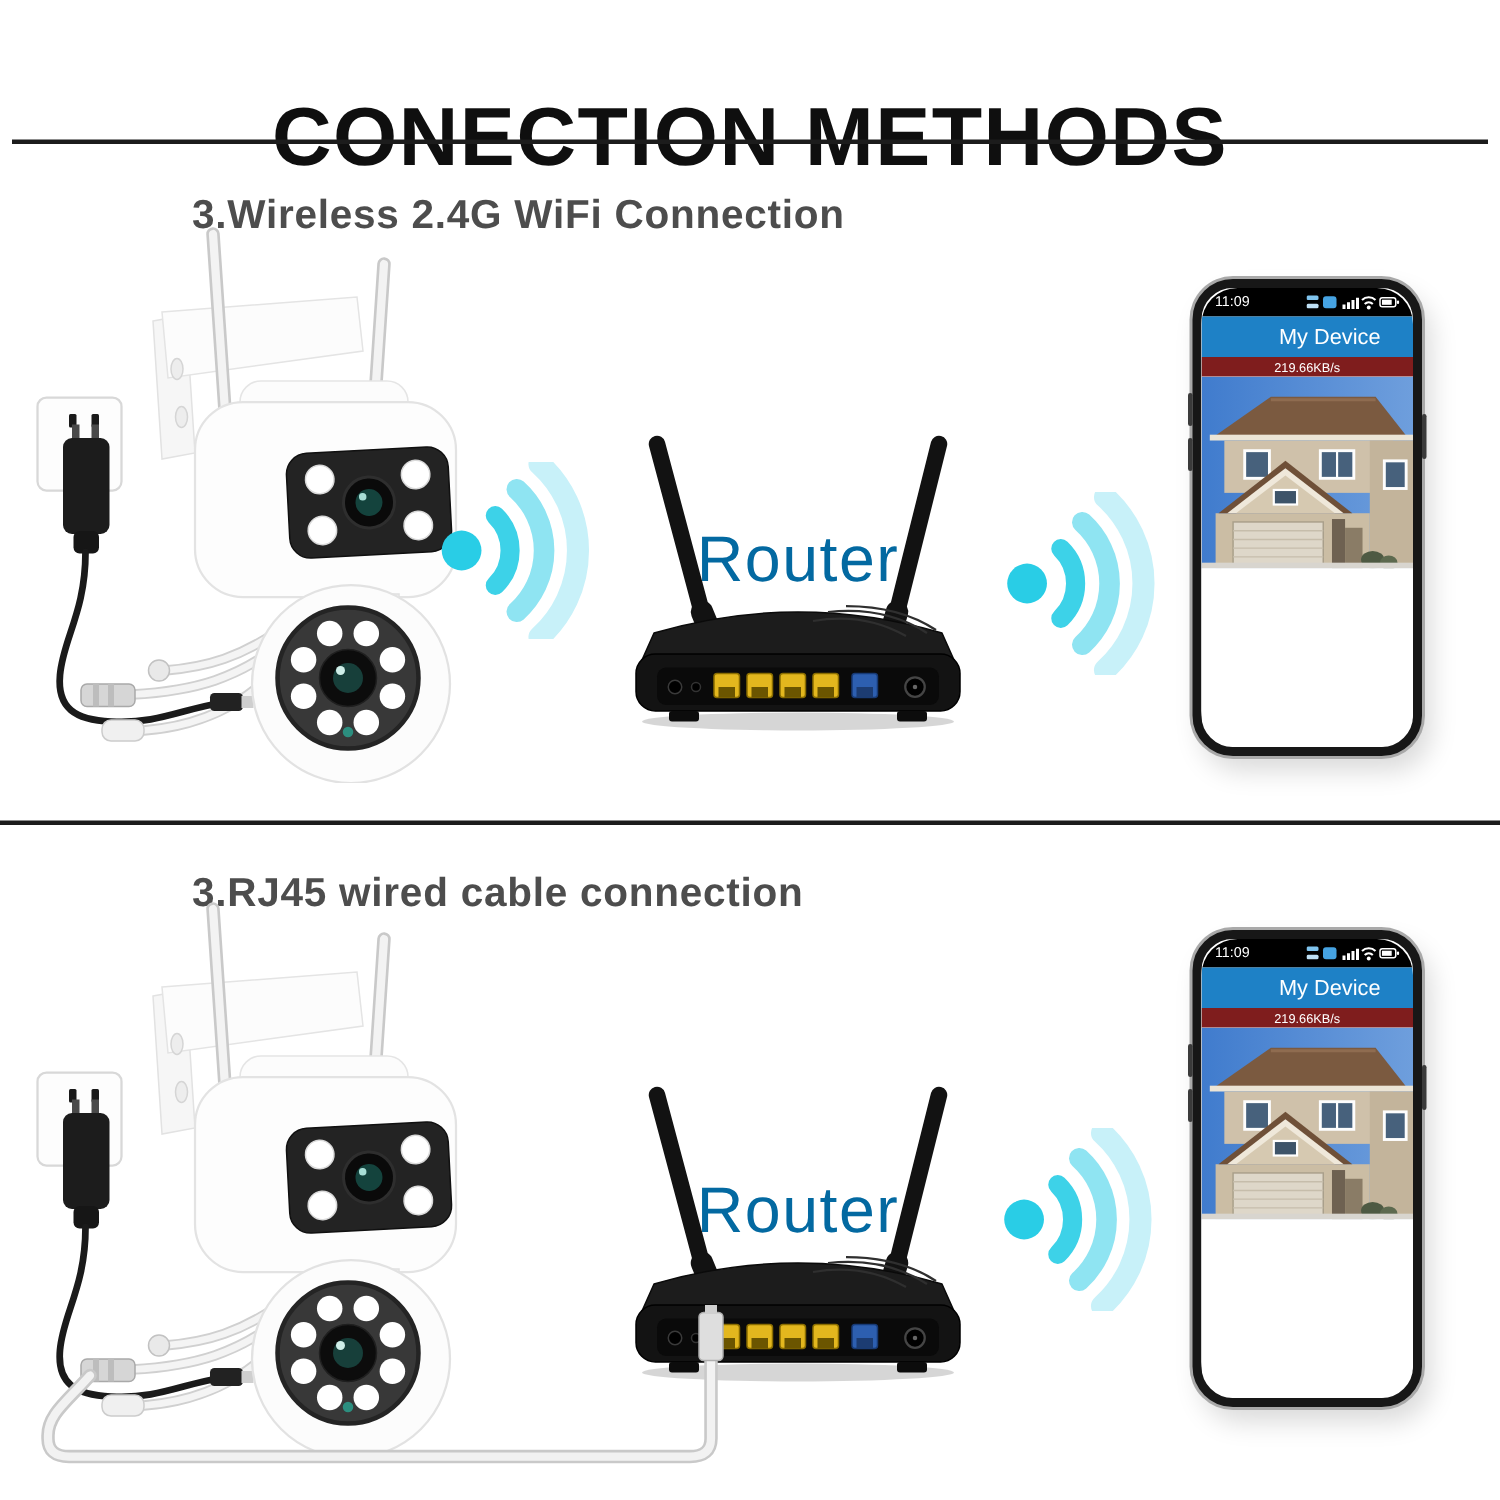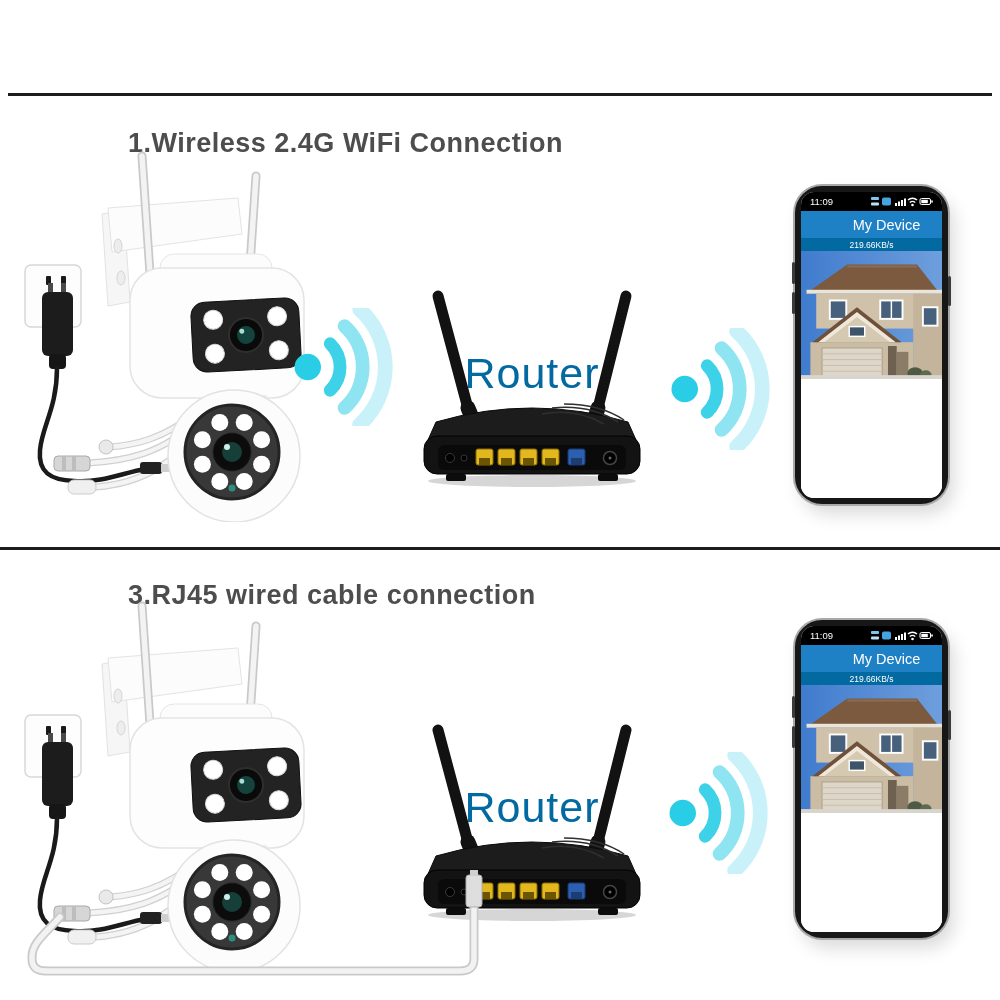--- a/index.html
+++ b/index.html
@@ -21,27 +21,27 @@
   #router-label-1{left:412px;top:349px;}
   #router-label-2{left:412px;top:783px;}
 
   
   .phone{width:153px;height:318px;background:#fff;border:6px solid #171717;border-radius:27px;
          box-shadow:0 0 0 2px #a9a9a9, 6px 10px 18px rgba(0,0,0,.15);box-sizing:border-box;}
   .phone .btn{position:absolute;background:#3a3a3a;border-radius:2px;}
   .phone .btn.v1{left:-9px;top:70px;width:3px;height:22px;}
   .phone .btn.v2{left:-9px;top:100px;width:3px;height:22px;}
   .phone .btn.pw{right:-9px;top:84px;width:3px;height:30px;}
-  .screen{position:absolute;inset:0;border-radius:13px;overflow:hidden;display:flex;
+  .screen{position:absolute;inset:0;border-radius:24px;overflow:hidden;display:flex;
           flex-direction:column;background:#fff;}
   .statusbar{height:19px;background:#000;color:#fff;display:flex;align-items:center;
              justify-content:space-between;padding:0 9px;font-size:9.5px;flex:0 0 auto;}
   .appbar{height:27px;background:#1e81c6;color:#fff;display:flex;align-items:center;
           justify-content:center;font-size:14.5px;font-weight:500;flex:0 0 auto;padding-left:30px;}
-  .speedbar{height:13px;background:#0369a1;color:#fff;display:flex;align-items:center;
+  .speedbar{height:13px;background:#7f1d1d;color:#fff;display:flex;align-items:center;
             justify-content:center;font-size:8.5px;flex:0 0 auto;}
   .photo{height:128px;flex:0 0 auto;line-height:0;}
   .photo svg{width:100%;height:100%;}
   .screen-rest{flex:1;background:#fff;}
 
   svg{display:block;}
 </style>
 </head>
 <body>
 
@@ -210,24 +210,25 @@
         <rect x="49" y="2.5" width="10.5" height="6" rx="1.5" fill="none" stroke="#fff"></rect>
         <rect x="50.3" y="3.8" width="6.5" height="3.4" fill="#fff"></rect>
         <rect x="60.2" y="4.3" width="1.6" height="2.4" rx="0.8" fill="#fff"></rect>
       </g>
     </symbol>
   </defs>
 </svg>
 
 <div class="canvas">
 
+  <h1 class="abs page-title">CONECTION METHODS</h1>
   <div class="abs title-rule"></div>
 
   <section>
-    <h2 id="heading-1" class="abs section-heading">1.Wireless 2.4G WiFi Connection</h2>
+    <h2 id="heading-1" class="abs section-heading">3.Wireless 2.4G WiFi Connection</h2>
 
     <svg class="abs" style="left:12px;top:150px" width="300" height="372">
         <use href="#sym-camera"></use>
       </svg>
 
     <svg class="abs" style="left:293px;top:308px" width="108" height="118">
         <use href="#sym-wifi"></use>
       </svg>
 
     <svg class="abs" style="left:412px;top:288px" width="240" height="200">

